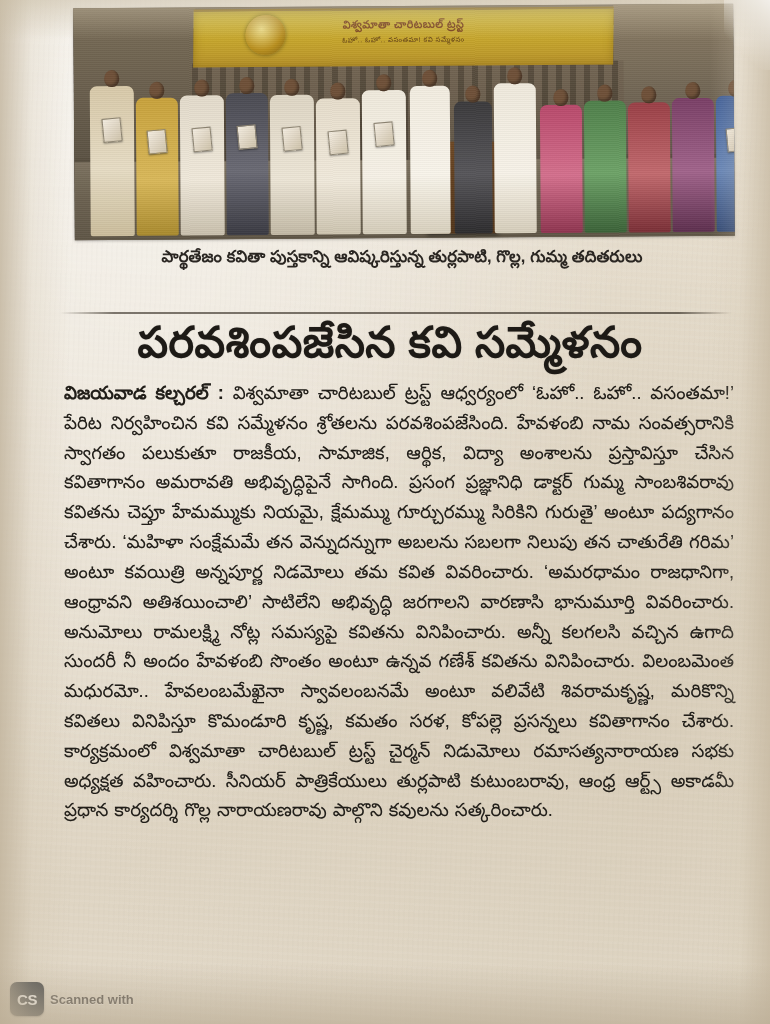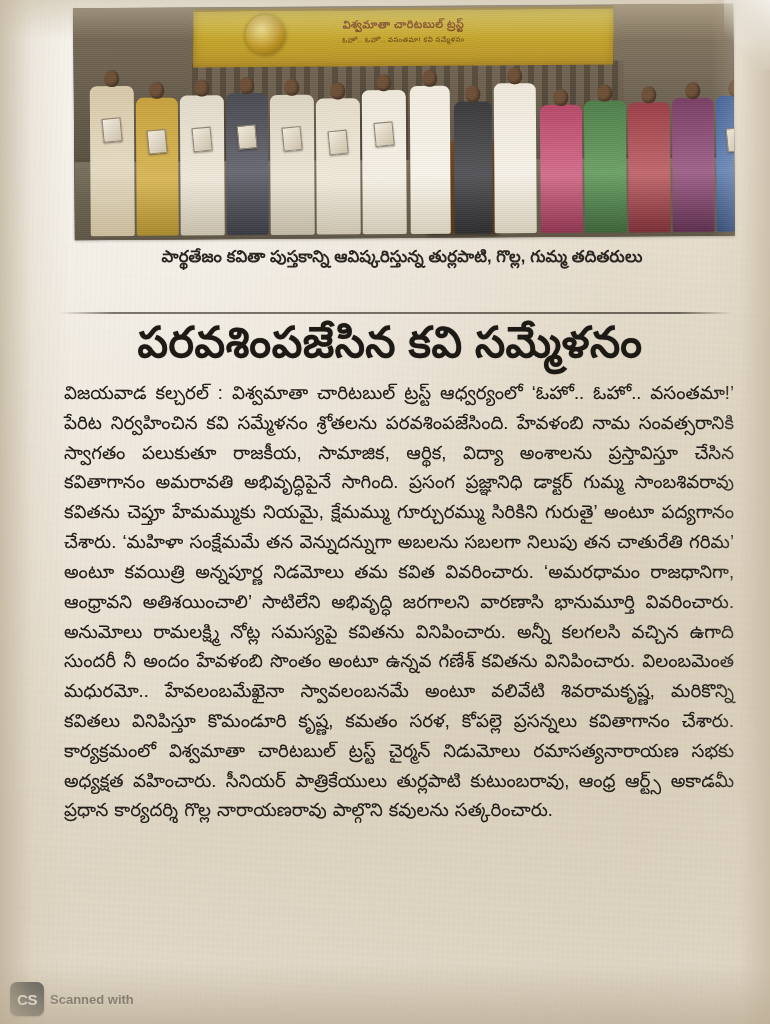--- a/index.html
+++ b/index.html
@@ -232,21 +232,21 @@
     top: 378px;
     font-size: 18.3px;
     line-height: 1.63;
     color: #211e19;
     text-align: justify;
     text-justify: inter-word;
     word-spacing: 1px;
     text-shadow: 0 0 .6px rgba(0,0,0,.25);
   }
   .body-text .lead {
-    font-weight: normal;
+    font-weight: bold;
   }
 
   
   .watermark {
     position: absolute;
     left: 10px;
     bottom: 8px;
     display: flex;
     align-items: center;
     gap: 6px;

